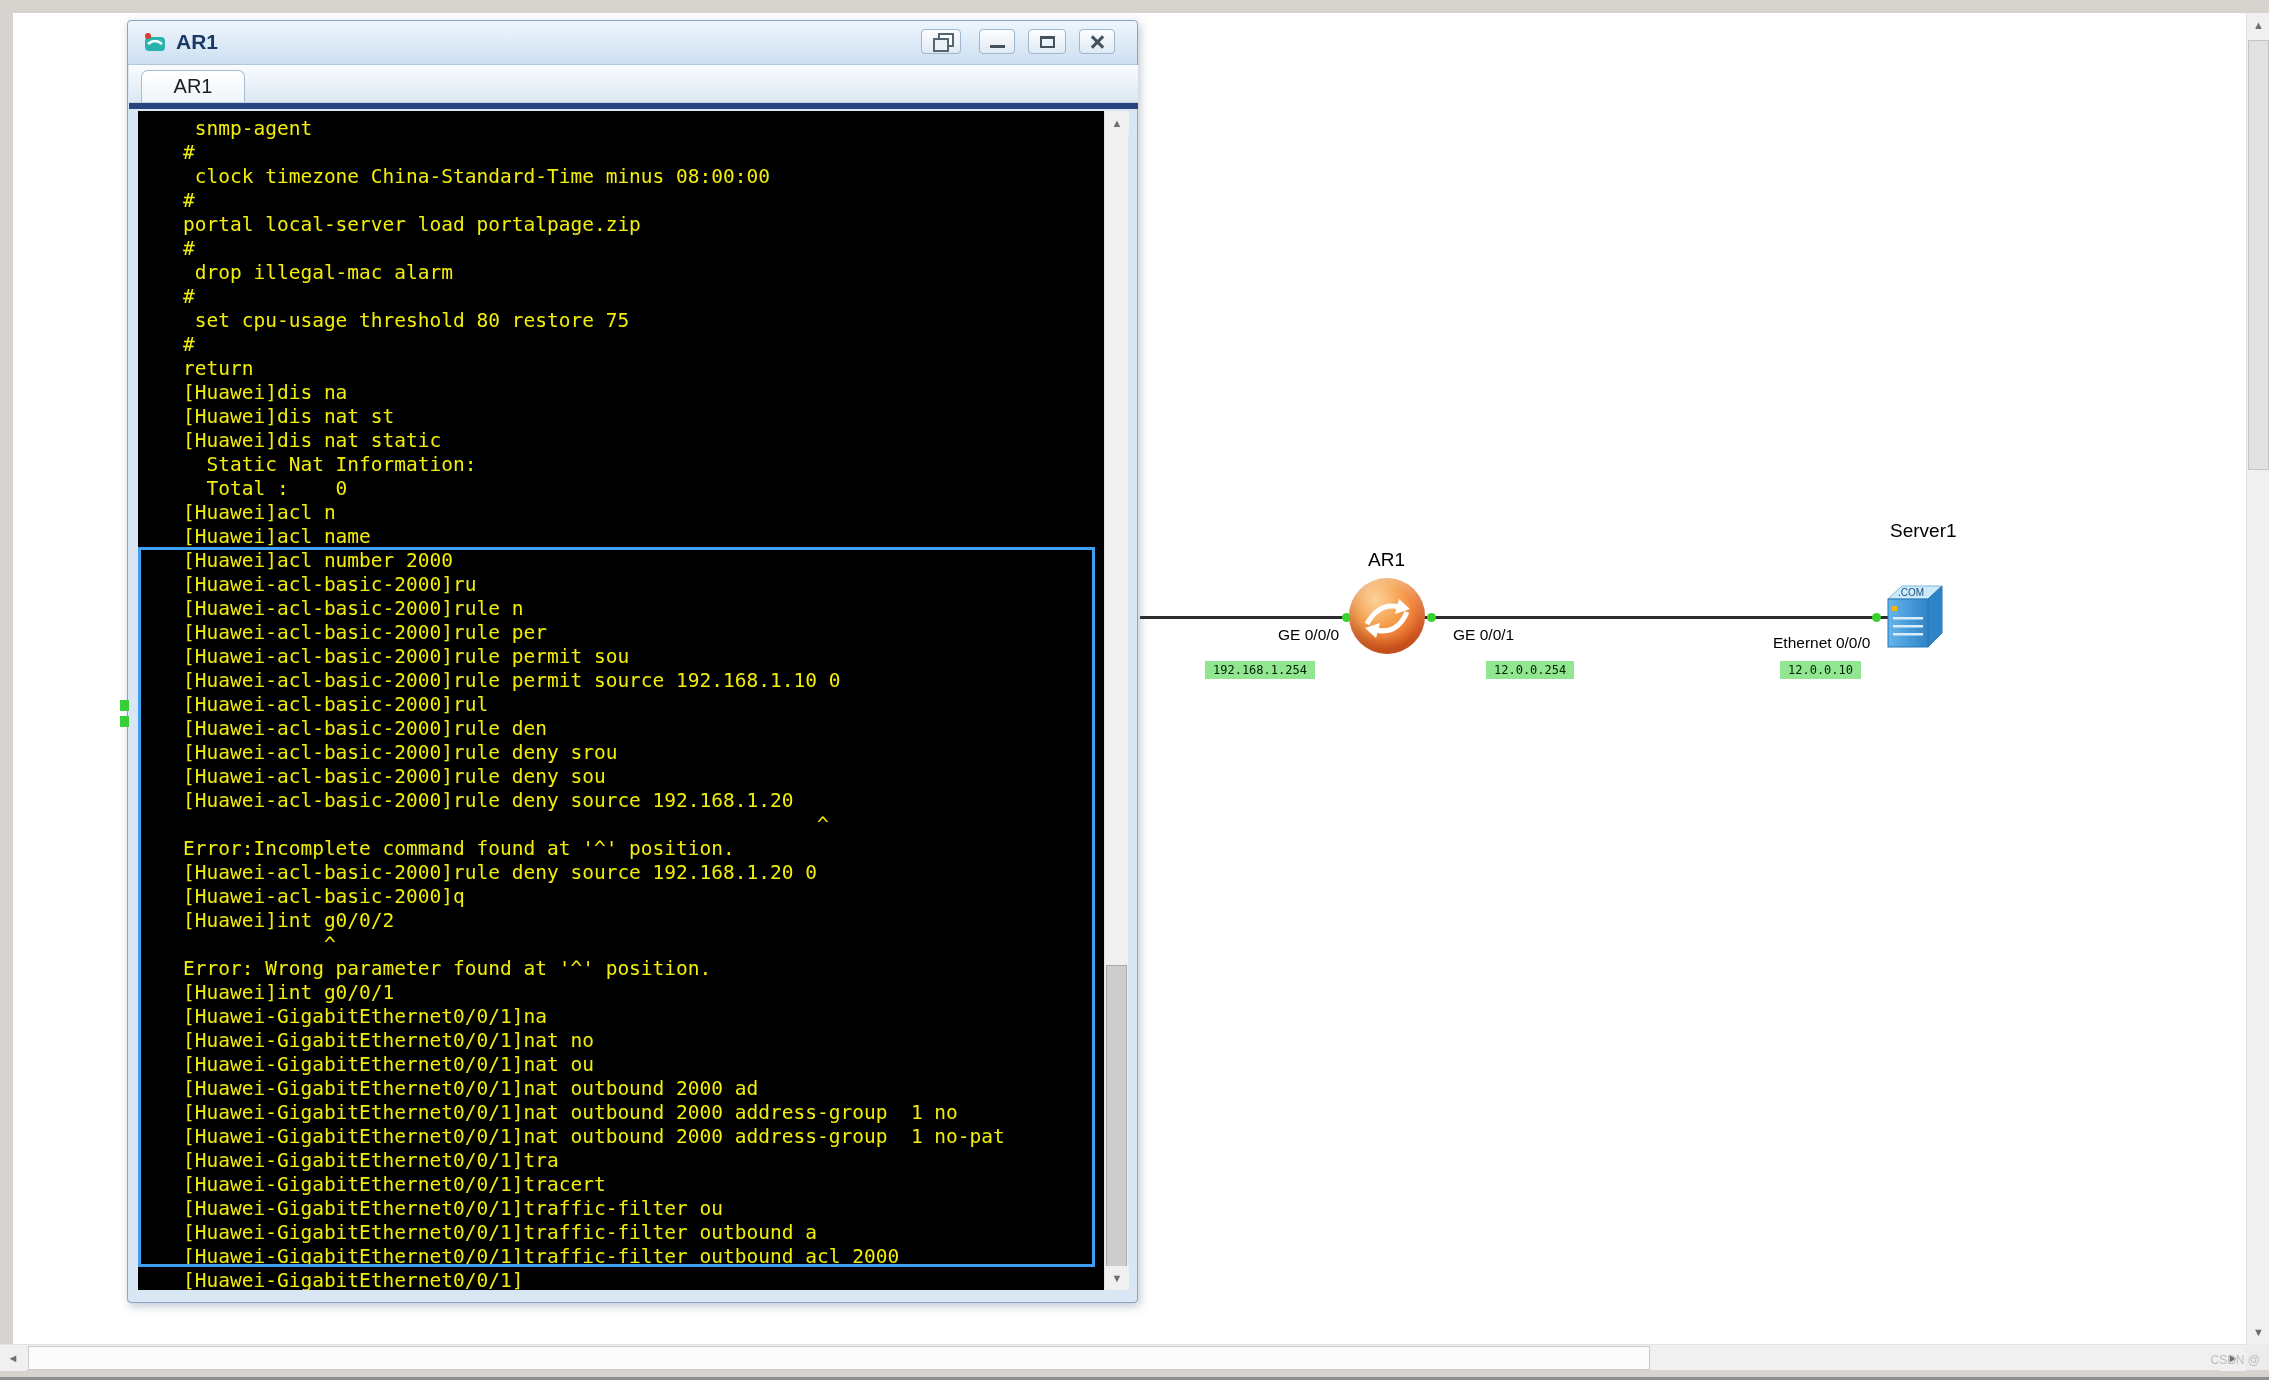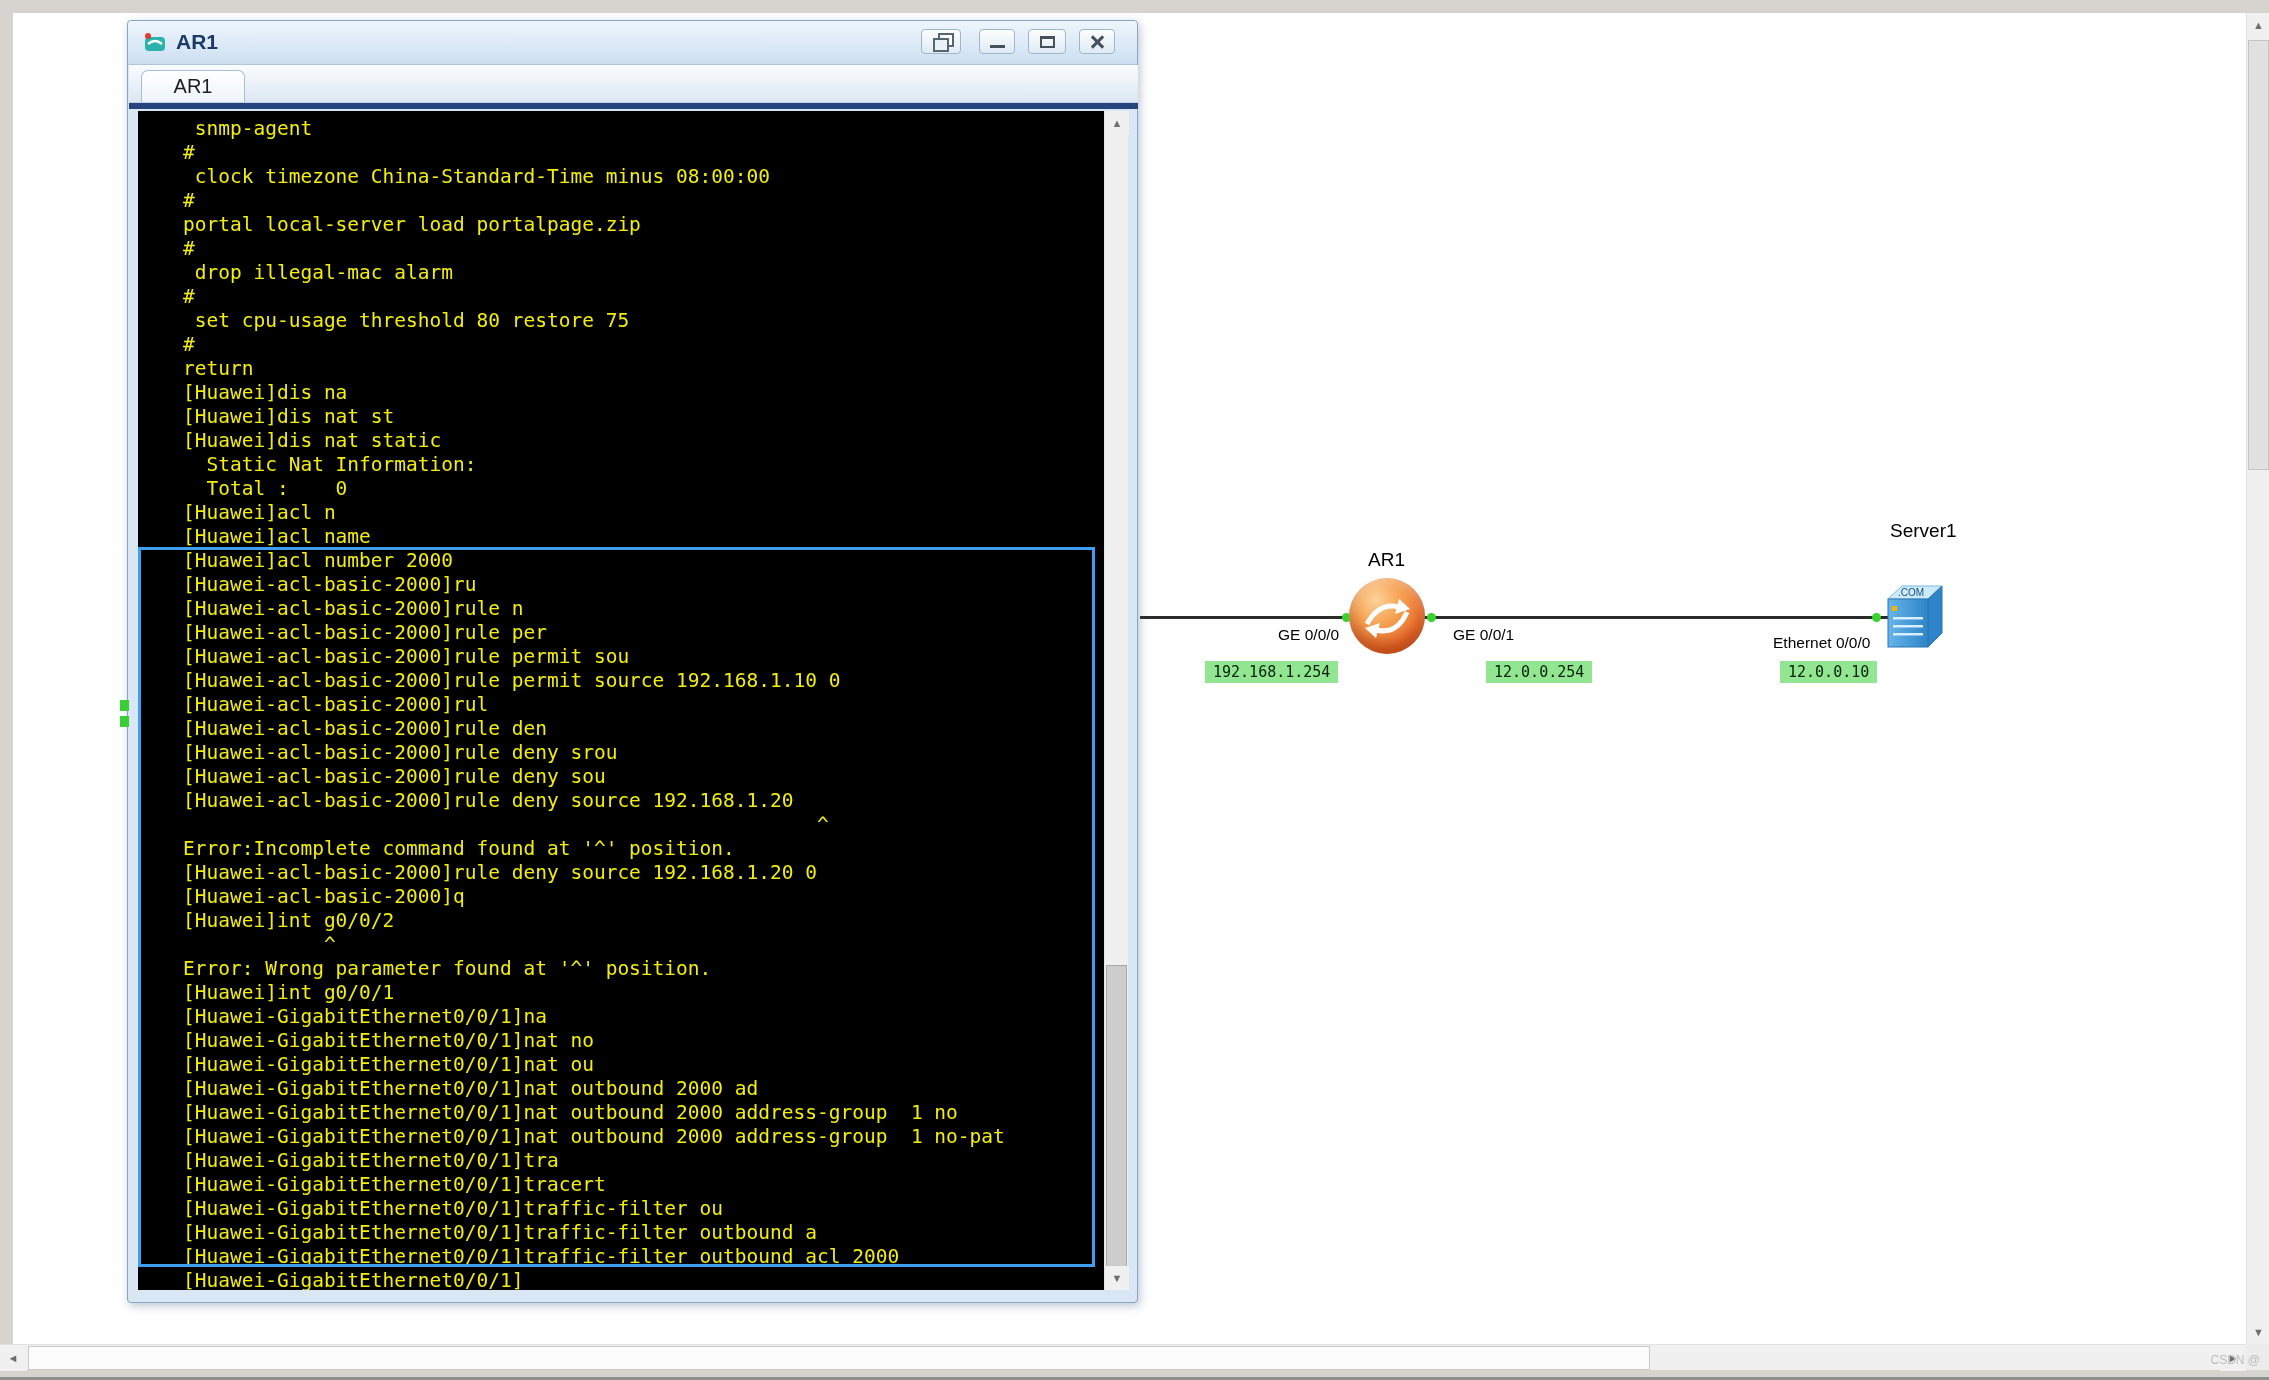--- a/index.html
+++ b/index.html
@@ -60,21 +60,21 @@
   
   .link { position:absolute; left:1140px; top:616px; width:762px; height:3px; background:#2b2b2b; }
   .dot { position:absolute; width:9px; height:9px; border-radius:50%; background:#3ad32e; }
   .router { position:absolute; left:1349px; top:578px; width:76px; height:76px; border-radius:50%;
             background:radial-gradient(circle at 35% 28%, #fcd39a 0%, #f6a150 35%, #e9692a 70%, #cf4d12 100%);
             box-shadow: inset 0 -10px 14px rgba(140,40,0,.45), inset 0 4px 8px rgba(255,255,255,.35); }
   .server { position:absolute; left:1880px; top:581px; width:66px; height:70px; }
   .dev-label { position:absolute; font-size:19px; color:#000; }
   .if-label { position:absolute; font-size:15.5px; color:#000; }
   .ip-chip { position:absolute; background:#92e692; color:#002200; padding:2px 8px;
-             font-family:"DejaVu Sans Mono","Liberation Mono",monospace; font-size:15px; }
+             font-family:"DejaVu Sans Mono","Liberation Mono",monospace; font-size:12px; }
 
   .gmark { position:absolute; left:120px; width:9px; height:11px; background:#37cf35; }
 
   
   .vscroll { position:absolute; left:2246px; top:13px; width:23px; height:1331px; background:#f0f0f0; border-left:1px solid #e2e2e2; }
   .vscroll .sb-btn { width:23px; }
   .v-thumb { position:absolute; left:1px; top:27px; width:21px; height:430px; background:#e1e1e1; border:1px solid #c4c4c4; }
   .hscroll { position:absolute; left:0; top:1344px; width:2246px; height:26px; background:#f0f0f0; border-top:1px solid #e2e2e2; }
   .h-btn { position:absolute; top:0; width:26px; height:26px; background:#f0f0f0; color:#6f6f6f;
            font-size:11px; line-height:26px; text-align:center; }

